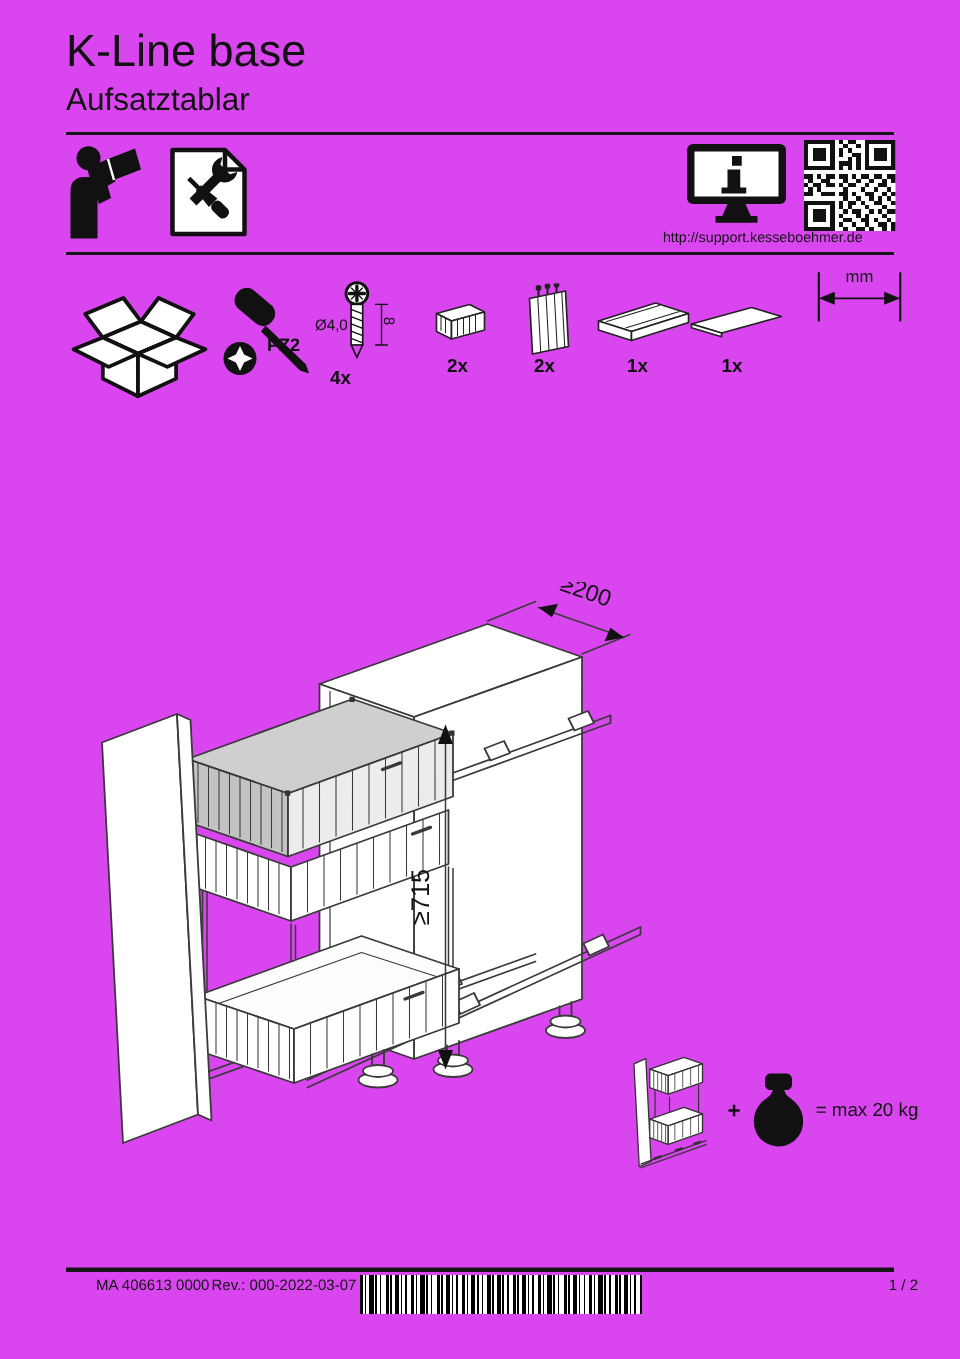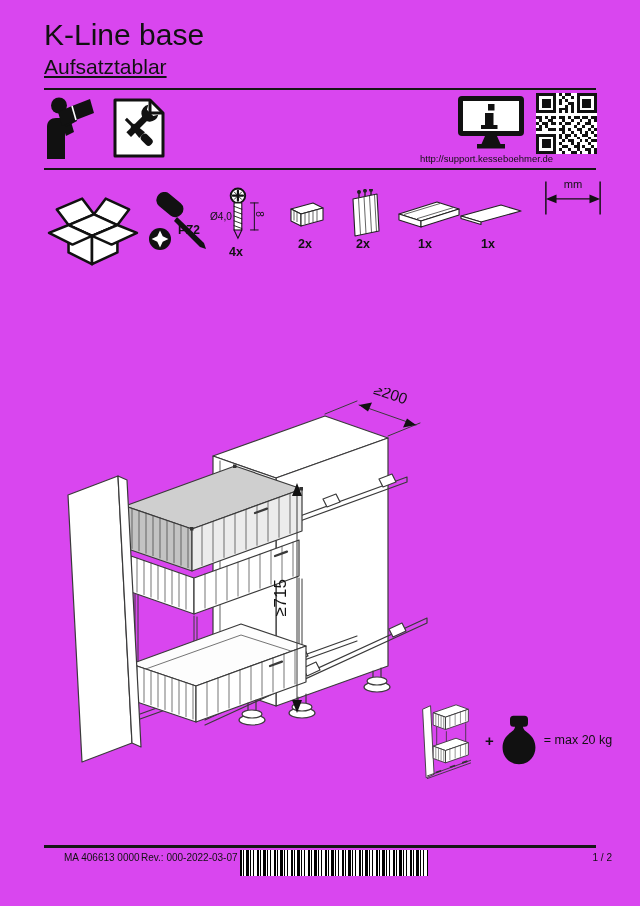--- a/index.html
+++ b/index.html
@@ -1,27 +1,27 @@
 <!DOCTYPE html>
 <html><head>
 <meta charset="utf-8">
 <style>
   html,body{margin:0;padding:0;background:#fff;}
   .page{position:relative;width:640px;height:906px;background:#d946ef;overflow:hidden;
         font-family:"Liberation Sans",sans-serif;color:#111;}
   .title{position:absolute;left:44px;top:18px;font-size:30px;line-height:1.1;}
-  .subtitle{position:absolute;left:44px;top:55px;font-size:21px;text-decoration:underline;}
+  .subtitle{position:absolute;left:44px;top:55px;font-size:21px;}
   .logo{position:absolute;left:524px;top:12px;width:78px;text-align:center;}
   .brand{font-size:7.5px;font-weight:bold;letter-spacing:.2px;color:#2d2d2d;margin-top:1px;}
   .rule{position:absolute;left:44px;width:552px;background:#161616;}
   .rule1{top:88px;height:2px;}
   .rule2{top:168px;height:2px;}
   .rule3{top:845px;height:3px;}
   .abs{position:absolute;}
-  .support-url{position:absolute;left:420px;top:153px;width:177px;text-align:left;
+  .support-url{position:absolute;left:420px;top:153px;width:177px;text-align:center;
                font-size:9.5px;color:#111;text-decoration:none;}
   .label-pz2{position:absolute;left:178px;top:195px;font-size:12px;font-weight:bold;margin-top:28px;}
   .qty{position:absolute;width:44px;text-align:center;font-size:12.5px;font-weight:bold;}
   .load-fig{position:absolute;left:420px;top:686px;width:200px;height:108px;
             display:flex;align-items:center;gap:7px;}
   .plus{font-size:15px;font-weight:bold;}
   .load-label{font-size:12.5px;white-space:nowrap;}
   .f-text{position:absolute;top:852px;font-size:10px;padding-left:20px;}
   .barcode{position:absolute;left:240px;top:850px;width:188px;height:26px;
     background:repeating-linear-gradient(90deg,#000 0 2px,#fff 2px 3px,#000 3px 4px,
@@ -124,21 +124,21 @@
     <circle cx="30" cy="9" r="7.5" fill="#fff" stroke-width="2"></circle>
     <path d="M30,3.8 V14.2 M24.8,9 H35.2" stroke-width="2.3"></path>
     <path d="M26.2,5.2 L33.8,12.8 M33.8,5.2 L26.2,12.8" stroke-width="0.9"></path>
     <rect x="26" y="16.5" width="8" height="28" fill="#fff" stroke-width="1.1"></rect>
     <path d="M26,20 l8,3 M26,25 l8,3 M26,30 l8,3 M26,35 l8,3 M26,40 l8,3" stroke-width="0.9"></path>
     <path d="M26,44.5 L30,53 L34,44.5" stroke-width="1.1"></path>
     <text x="1" y="34" font-size="10.5">Ø4,0</text>
     <path d="M47,16.5 V44.5 M43,16.5 h8 M43,44.5 h8" stroke-width="1"></path>
     <text x="47" y="30" font-size="10.5" text-anchor="middle" transform="rotate(90 49 30)">8</text>
   </svg>
-  <div class="qty" style="left:214px;top:245px">4x</div>
+  <div class="qty" style="left:205px;top:245px">4x</div>
 
   <svg class="abs" style="left:287px;top:199px" width="40" height="32" viewBox="0 0 40 32" fill="#fff" stroke="#222" stroke-width="1.1" stroke-linejoin="round">
     <path d="M4,10 L26,4 L36,9 L14,15 Z"></path>
     <path d="M4,10 L14,15 L14,27 L4,22 Z"></path>
     <path d="M14,15 L36,9 L36,21 L14,27 Z"></path>
     <path d="M18,14 v11 M22,13 v11 M26,12 v11 M30,11 v11" stroke-width="0.7"></path>
     <path d="M7,11.5 v10 M10,13 v10" stroke-width="0.7"></path>
   </svg>
   <div class="qty" style="left:283px;top:237px">2x</div>
 

